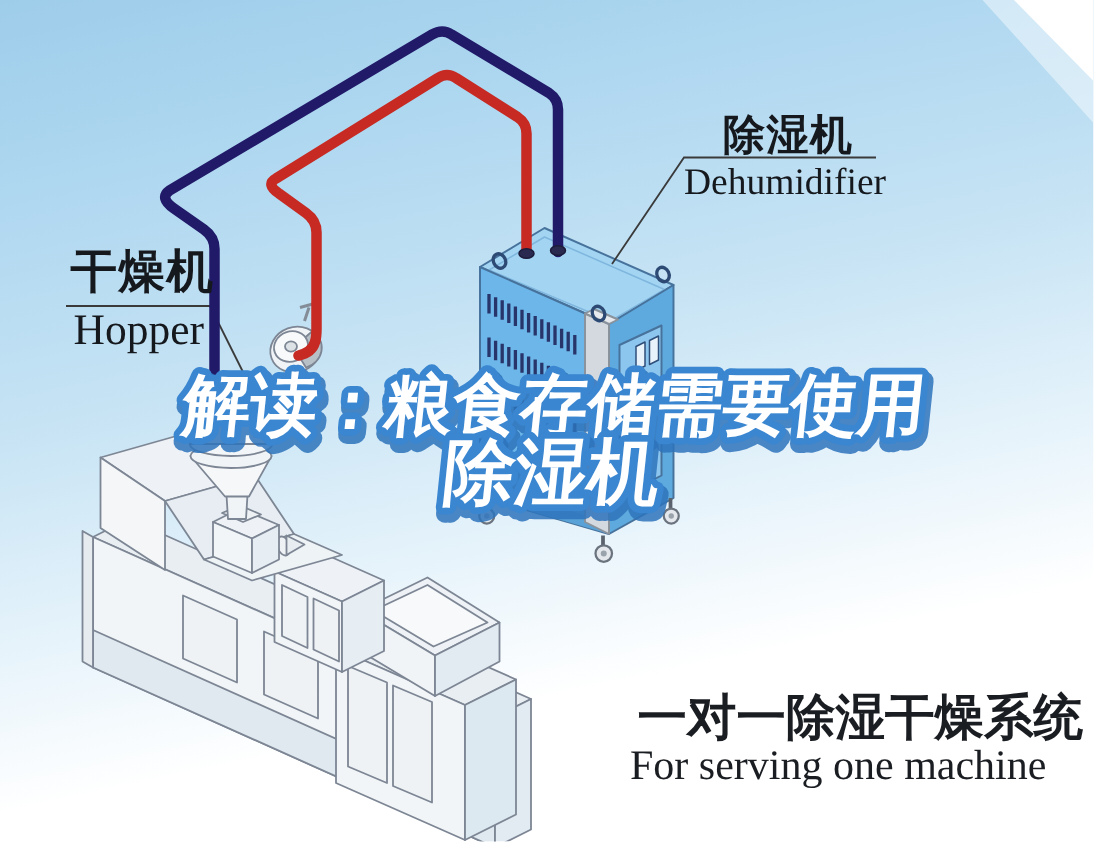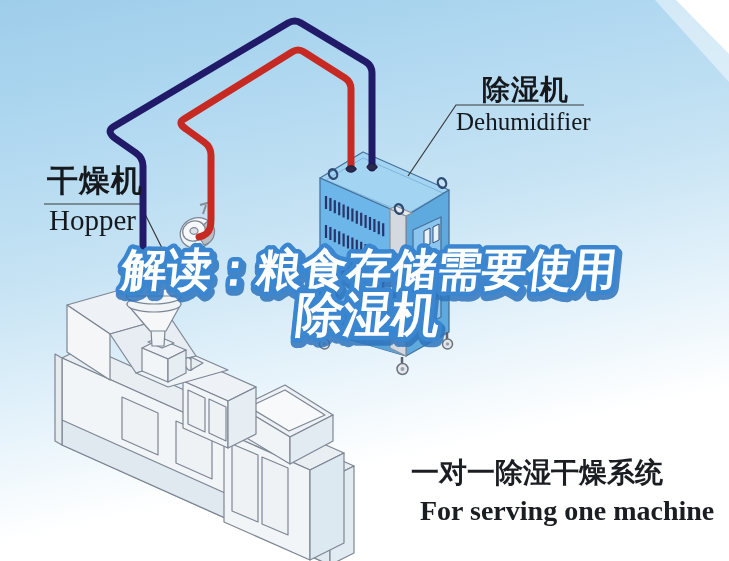--- a/index.html
+++ b/index.html
@@ -11,22 +11,22 @@
     font-family:"Liberation Sans",sans-serif;
   }
   svg{position:absolute;left:0;top:0;}
   .label{position:absolute;white-space:nowrap;line-height:1;}
   .zh{font-family:"Liberation Sans","DejaVu Sans",sans-serif;font-weight:700;color:#15181c;}
   .en{font-family:"Liberation Serif","DejaVu Serif",serif;color:#15181c;text-align:center;}
   .hopper-zh{left:47px;top:165px;font-size:31px;letter-spacing:1px;}
   .hopper-en{left:49px;top:206px;font-size:29px;}
   .dehu-zh{left:482px;top:76px;font-size:28px;letter-spacing:1px;}
   .dehu-en{left:456px;top:109px;font-size:25px;}
-  .caption-zh{left:411px;top:461px;font-size:28px;color:#1a1d21;font-family:Liberation Mono, monospace;}
-  .caption-en{left:420px;top:497px;font-size:28px;font-weight:700;color:#1a1d21;}
+  .caption-zh{left:425px;top:461px;font-size:33px;color:#1a1d21;}
+  .caption-en{left:420px;top:497px;font-size:28px;font-weight:400;color:#1a1d21;}
 </style>
 </head>
 <body>
 
 <div class="stage">
 
   <svg id="scene" width="729" height="561" viewBox="0 0 729 561">
 
     <g>
       <polygon points="655,0 729,0 729,82" fill="#ffffff" opacity="0.45"></polygon>

